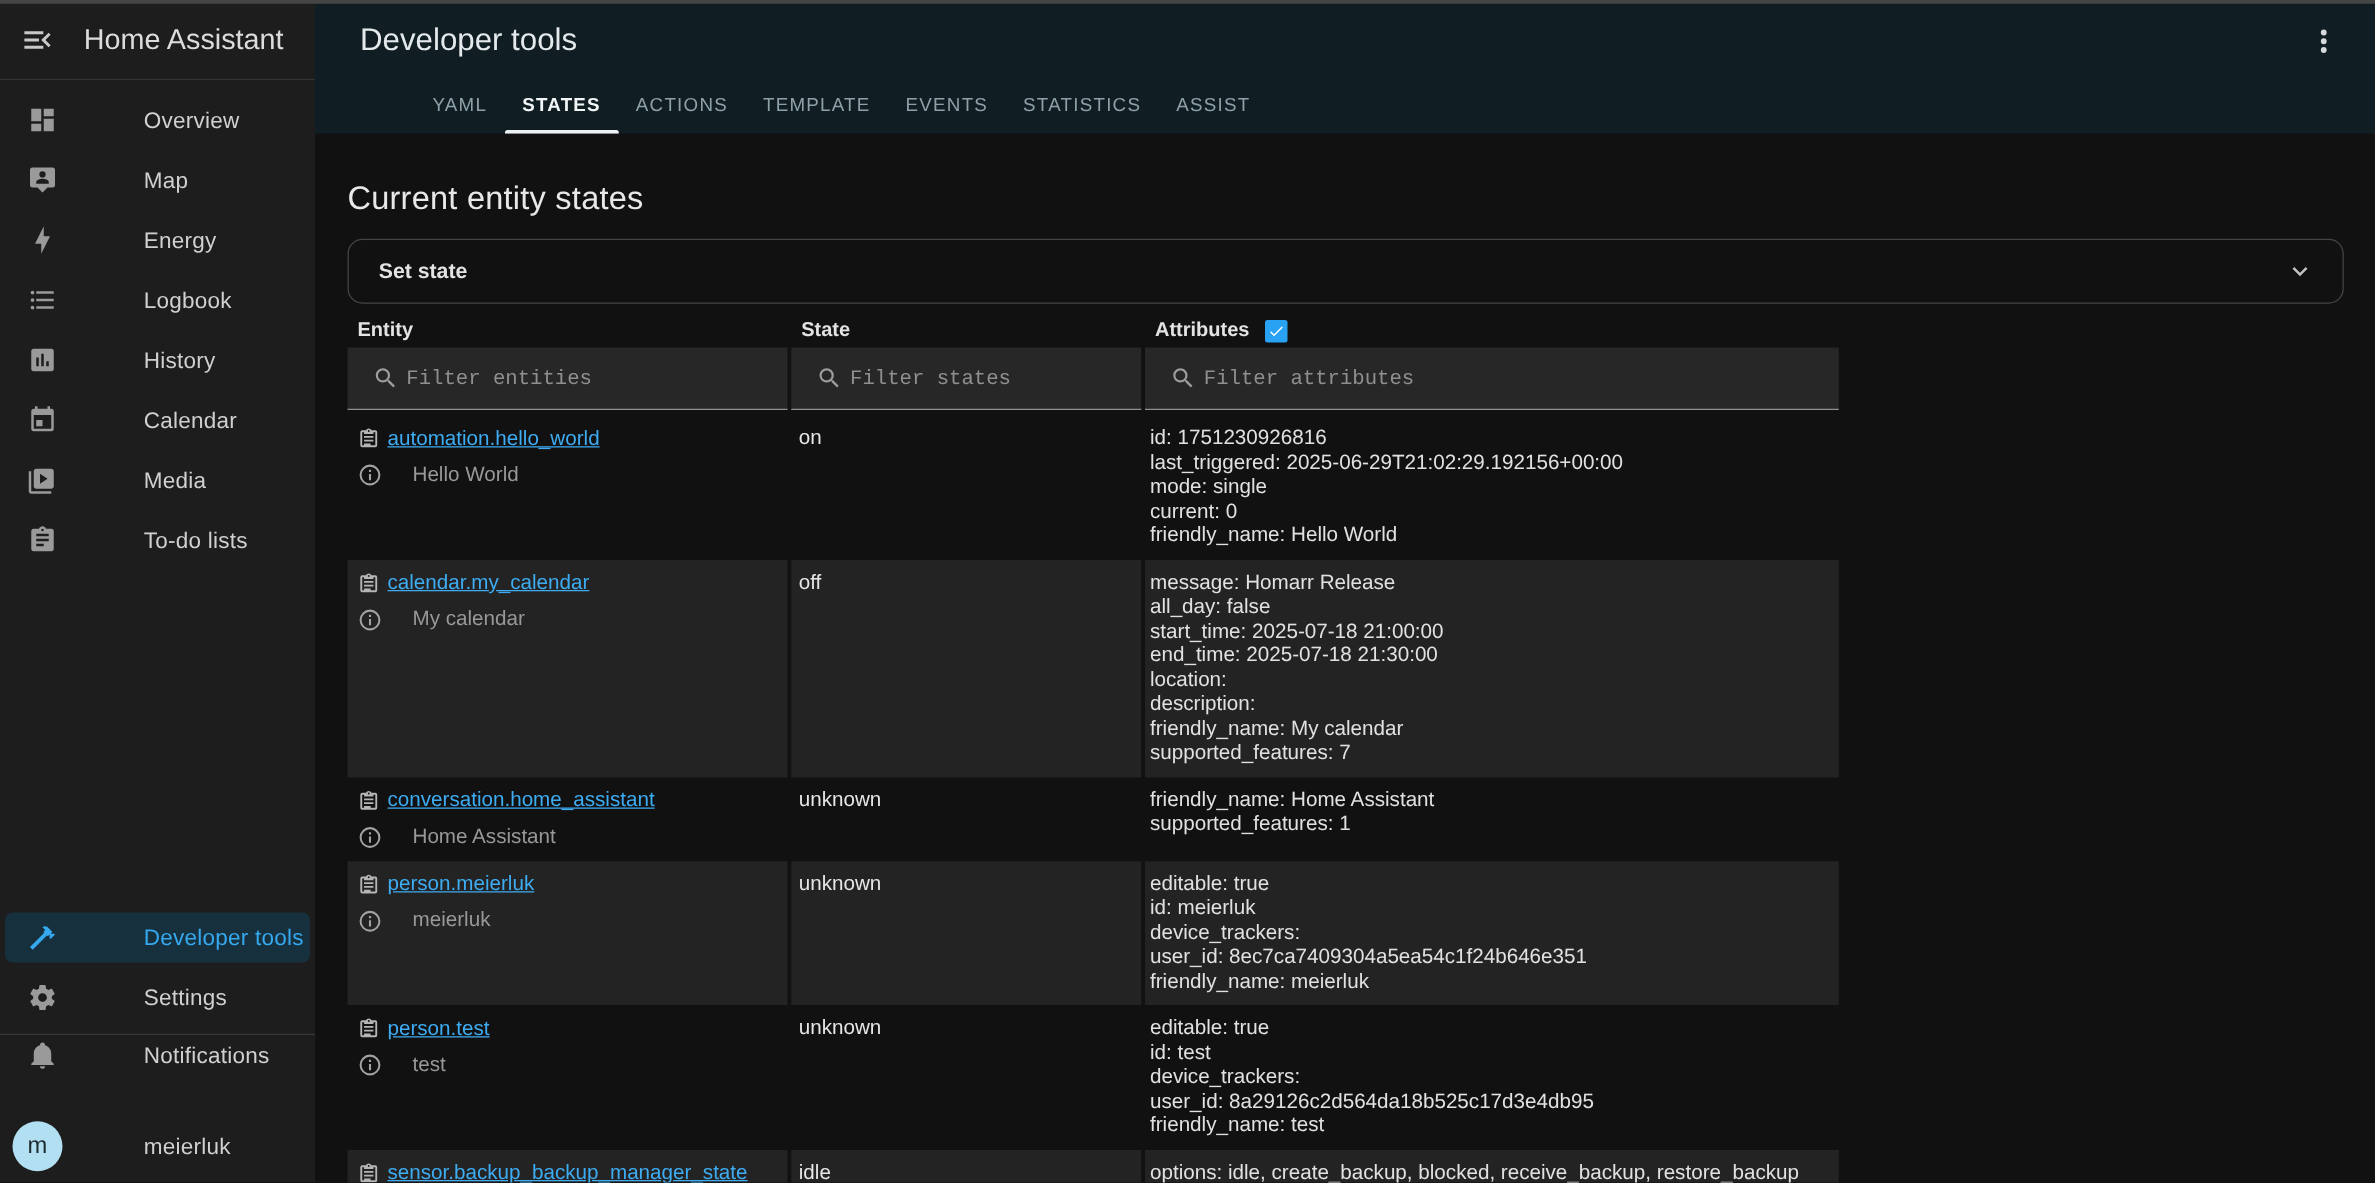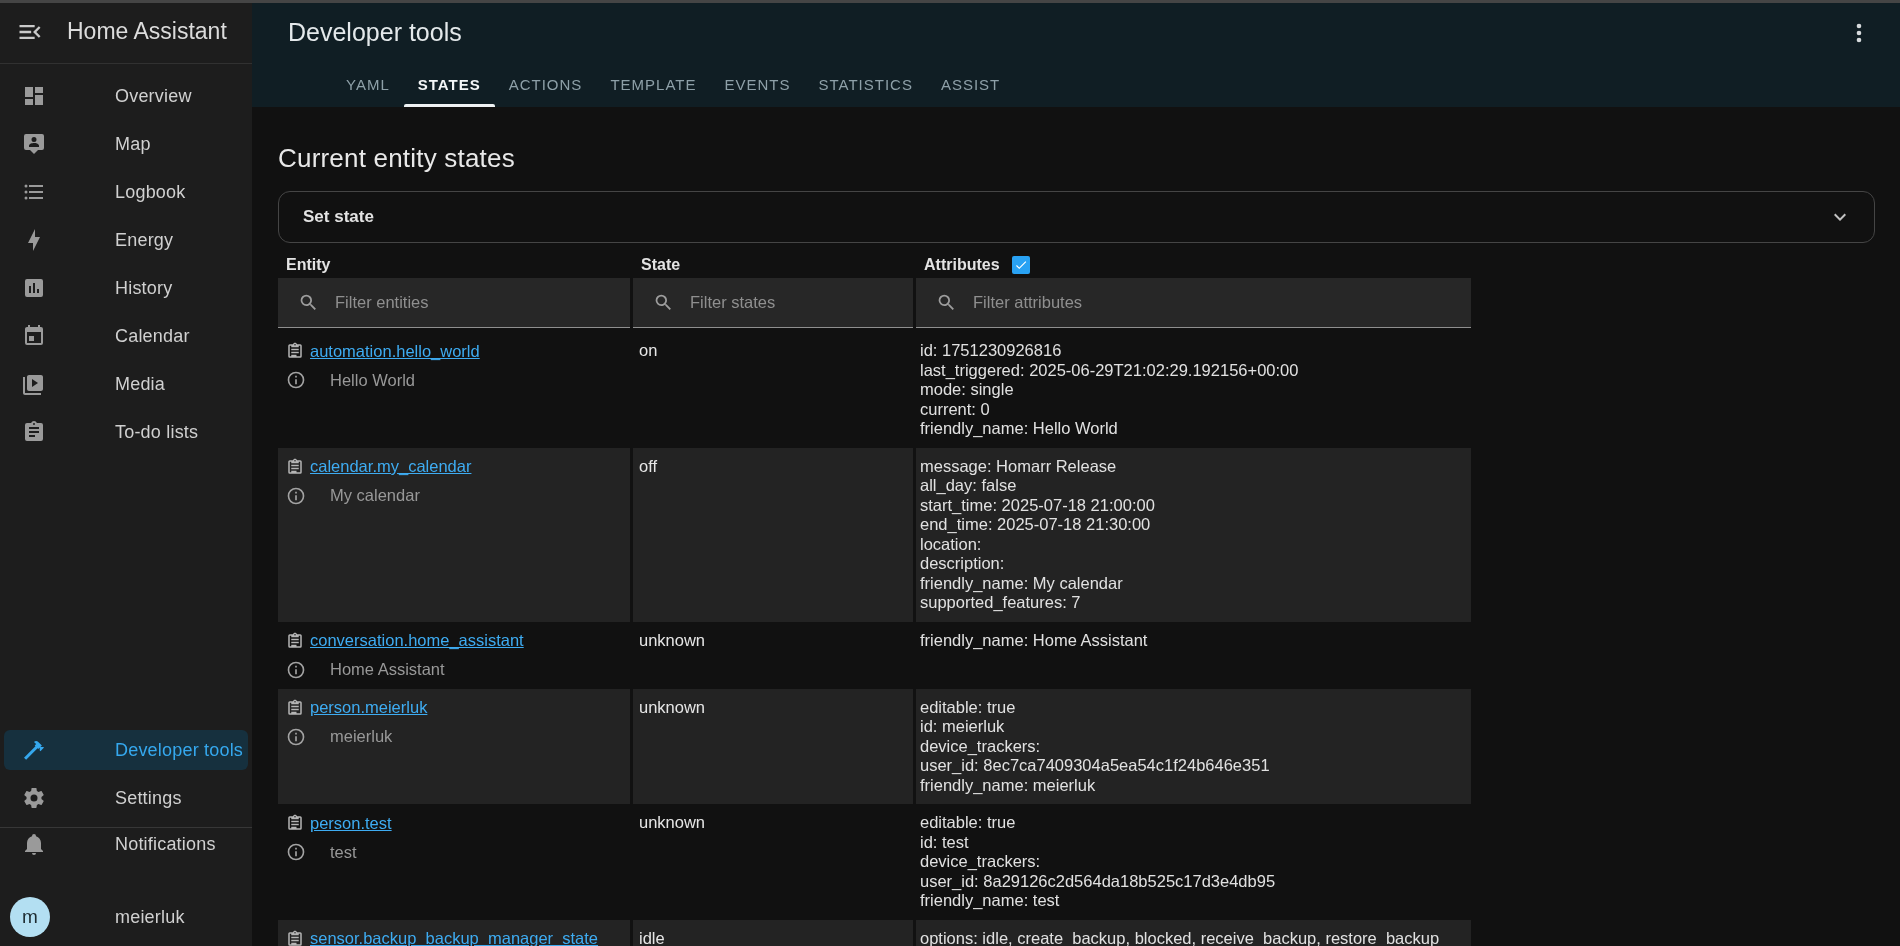--- a/index.html
+++ b/index.html
@@ -45,22 +45,22 @@
   .panel-chevron { margin-left:auto; margin-right:22px; width:24px; height:24px; color:#c2c2c2; }
 
   .grid-cols { display:grid; grid-template-columns:352px 280px 555px; column-gap:3px; width:1193px; }
   .col-headers { margin-top:10px; height:24px; align-items:center; }
   .col-h { font-size:16px; font-weight:700; color:#e3e3e3; padding-left:8px; display:flex; align-items:center; }
   .checkbox { width:18px; height:18px; margin-left:12px; border-radius:2px; background:#29a2f4; color:#ffffff; padding:2px; cursor:pointer; }
 
   .filter-row { margin-top:1px; height:50px; }
   .filter-cell { background:#272727; border-bottom:1px solid #8f8f8f; display:flex; align-items:center; padding-left:20px; }
   .search-icon { width:21px; height:21px; color:#9d9d9d; flex:0 0 21px; }
-  .filter-cell input { flex:1; margin-left:16px; margin-right:8px; background:transparent; border:none; outline:none;
-                       color:#e1e1e1; font-size:16.5px; font-family:Liberation Sans, sans-serif; }
+  .filter-cell input { flex:1; margin-left:6px; margin-right:8px; background:transparent; border:none; outline:none;
+                       color:#e1e1e1; font-size:16.5px; font-family:Liberation Mono, monospace; }
   .filter-cell input::placeholder { color:#8f8f8f; opacity:1; }
 
   .rows { margin-top:4px; }
   .trow { margin:0; }
   .trow.striped .tcell { background:#232323; }
   .tcell { padding:9px 8px; }
   .entity-line { display:flex; align-items:center; gap:6px; }
   .entity-line + .entity-line { margin-top:9px;gap:24px; }
   .copy-icon { width:18px; height:20px; color:#b5b5b5; cursor:pointer; flex:0 0 18px; }
   .info-icon { width:20px; height:20px; color:#a3a3a3; cursor:pointer; flex:0 0 20px; }
@@ -99,32 +99,32 @@
           <span class="nicon">
             <svg viewBox="0 0 24 24" fill-rule="evenodd">
               <path d="M20,2H4A2,2 0 0,0 2,4V16A2,2 0 0,0 4,18H8L12,22L16,18H20A2,2 0 0,0 22,16V4A2,2 0 0,0 20,2M12,5A2.5,2.5 0 0,1 14.5,7.5A2.5,2.5 0 0,1 12,10A2.5,2.5 0 0,1 9.5,7.5A2.5,2.5 0 0,1 12,5M17,15H7V13.5C7,11.83 10.33,11 12,11C13.67,11 17,11.83 17,13.5V15Z"></path>
             </svg>
           </span>
           <span class="nlabel">Map</span>
         </div>
         <div class="nav-item">
           <span class="nicon">
             <svg viewBox="0 0 24 24" fill-rule="evenodd">
+              <path d="M11,15H6L13,1V9H18L11,23V15Z"></path>
+            </svg>
+          </span>
+          <span class="nlabel">Energy</span>
+        </div>
+        <div class="nav-item">
+          <span class="nicon">
+            <svg viewBox="0 0 24 24" fill-rule="evenodd">
               <path d="M7,5H21V7H7V5M7,13V11H21V13H7M4,4.5A1.5,1.5 0 0,1 5.5,6A1.5,1.5 0 0,1 4,7.5A1.5,1.5 0 0,1 2.5,6A1.5,1.5 0 0,1 4,4.5M4,10.5A1.5,1.5 0 0,1 5.5,12A1.5,1.5 0 0,1 4,13.5A1.5,1.5 0 0,1 2.5,12A1.5,1.5 0 0,1 4,10.5M7,19V17H21V19H7M4,16.5A1.5,1.5 0 0,1 5.5,18A1.5,1.5 0 0,1 4,19.5A1.5,1.5 0 0,1 2.5,18A1.5,1.5 0 0,1 4,16.5Z"></path>
             </svg>
           </span>
           <span class="nlabel">Logbook</span>
-        </div>
-        <div class="nav-item">
-          <span class="nicon">
-            <svg viewBox="0 0 24 24" fill-rule="evenodd">
-              <path d="M11,15H6L13,1V9H18L11,23V15Z"></path>
-            </svg>
-          </span>
-          <span class="nlabel">Energy</span>
         </div>
         <div class="nav-item">
           <span class="nicon">
             <svg viewBox="0 0 24 24" fill-rule="evenodd">
               <path d="M19,3H5A2,2 0 0,0 3,5V19A2,2 0 0,0 5,21H19A2,2 0 0,0 21,19V5A2,2 0 0,0 19,3M9,17H7V10H9V17M13,17H11V7H13V17M17,17H15V13H17V17Z"></path>
             </svg>
           </span>
           <span class="nlabel">History</span>
         </div>
         <div class="nav-item">
@@ -345,20 +345,21 @@
                 </svg>
         </span>
         <span class="entity-name">Home Assistant</span>
       </div>
     </div>
     <div class="tcell cell-state">
       <span>unknown</span>
     </div>
     <div class="tcell cell-attrs">
             <div class="attr-line">friendly_name: Home Assistant</div>
+            <div class="attr-line">supported_features: 1</div>
           </div>
   </div>
 
   <div class="grid-cols trow striped">
     <div class="tcell cell-entity">
       <div class="entity-line">
         <span class="copy-icon">
           <svg viewBox="0 0 24 24" fill-rule="evenodd">
                   <path d="M19,3H14.82C14.4,1.84 13.3,1 12,1C10.7,1 9.6,1.84 9.18,3H5A2,2 0 0,0 3,5V19A2,2 0 0,0 5,21H19A2,2 0 0,0 21,19V5A2,2 0 0,0 19,3M12,2.75A1,1 0 0,1 13,3.75A1,1 0 0,1 12,4.75A1,1 0 0,1 11,3.75A1,1 0 0,1 12,2.75M19,19H5V5H7V7H17V5H19V19M7,9H17V11H7V9M7,13H17V15H7V13M7,17H14V19H7V17Z"></path>
                 </svg>

